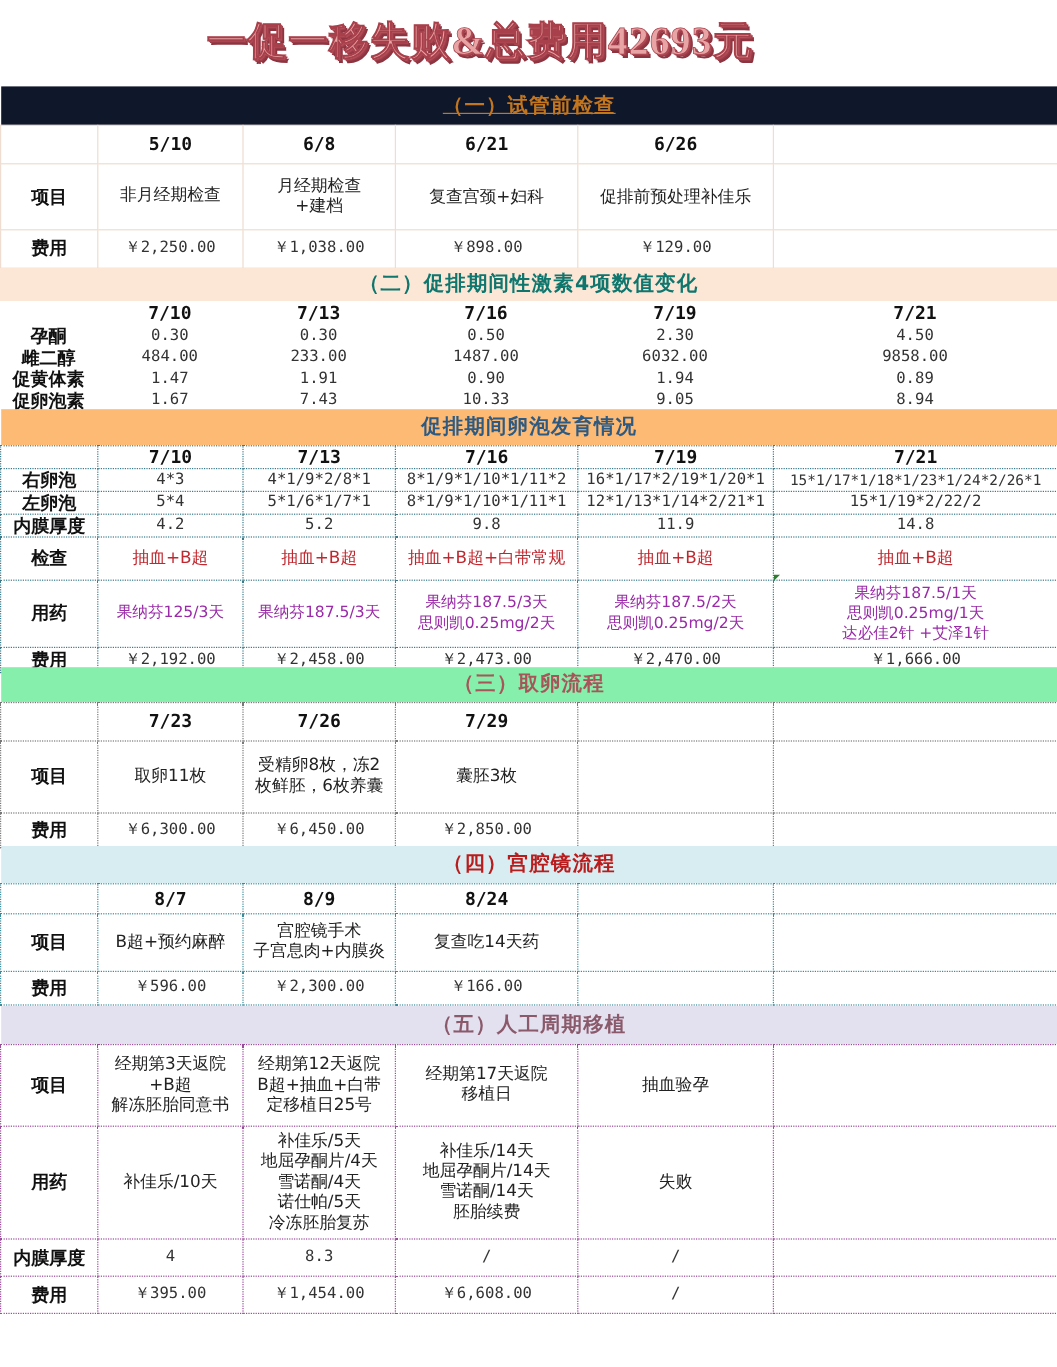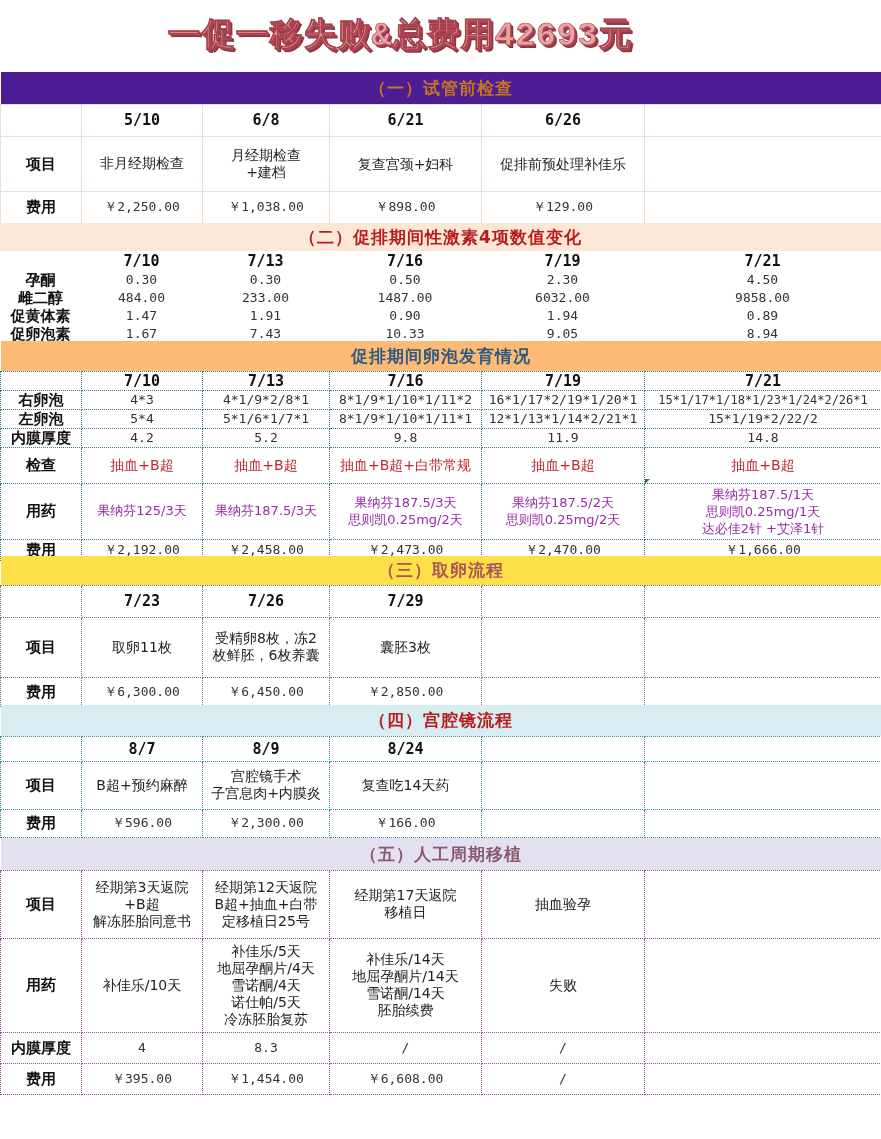--- a/index.html
+++ b/index.html
@@ -1,46 +1,46 @@
 <!DOCTYPE html>
 <html><head>
 <meta charset="utf-8">
 <style>
   * { box-sizing: border-box; margin: 0; padding: 0; }
   body { width: 881px; height: 1139px; background: #fff; font-family: "DejaVu Sans", sans-serif; overflow: hidden; position: relative; }
   .title {
     position: absolute; left: 0; top: 12px; width: 800px; text-align: center;
-    font-family: Liberation Mono, monospace; font-weight: bold; font-size: 33px; letter-spacing: 1px;
+    font-family: Liberation Serif, serif; font-weight: bold; font-size: 33px; letter-spacing: 1px;
     color: #e8a4a4;
     text-shadow: 1px 1px 0 #b04a55, 2px 2px 0 #9a3c48, 3px 3px 0 #8c3440;
     -webkit-text-stroke: 0.6px #a8404c;
   }
   table { position: absolute; left: 0; width: 881px; border-collapse: collapse; table-layout: fixed; }
   col.c0 { width: 81px; } col.c1 { width: 121px; } col.c2 { width: 127px; }
   col.c3 { width: 152px; } col.c4 { width: 163px; } col.c5 { width: 237px; }
   td { text-align: center; vertical-align: middle; font-size: 14px; color: #222; line-height: 18px; padding: 0 1px; overflow: hidden; white-space: nowrap; }
   td.lbl { font-weight: bold; font-size: 15px; color: #111; }
   td.date { font-family: "DejaVu Sans Mono", monospace; font-weight: bold; font-size: 15px; color: #111; }
   td.num { font-family: "DejaVu Sans Mono", monospace; font-size: 13px; color: #333; }
   .sec-head td { font-weight: bold; font-size: 17px; letter-spacing: 1px; }
   
   .s1 td { border: 1px solid #eeddd0; }
-  .s1 .sec-head td { background: #4c1d95; color: #c4761e; border: none; }
+  .s1 .sec-head td { background: #0f172a; color: #c4761e; border: none; text-decoration: underline; }
   
   .s2 td { border: none; }
-  .s2 .sec-head td { background: #fce7d7; color: #b91c1c; }
+  .s2 .sec-head td { background: #fce7d7; color: #0f766e; }
   
   .s3 td { border: 1px dotted #3b7a8a; }
   .s3 .sec-head td { background: #fdba74; color: #2e5a82; border: none; border-bottom: 1px dotted #3b7a8a; }
   .red { color: #c0282f !important; }
   .purple { color: #9a2aa8 !important; }
   td.wrap { white-space: normal; line-height: 17px; }
   
   .s4 td { border: 1px dotted #777; }
-  .s4 .sec-head td { background: #fde047; color: #a8555a; border: none; border-bottom: 1px dotted #777; }
+  .s4 .sec-head td { background: #86efac; color: #a8555a; border: none; border-bottom: 1px dotted #777; }
   
   .s5 td { border: 1px dotted #3b8a9a; }
   .s5 .sec-head td { background: #d8edf2; color: #b91c1c; border: none; border-bottom: 1px dotted #3b8a9a; }
   
   .s6 td { border: 1px dotted #9a4a9a; }
   .s6 .sec-head td { background: #e3e0f0; color: #8a5a6a; border: none; border-bottom: 1px dotted #9a4a9a; }
   .corner-mark { position: absolute; left: 645px; top: 479px; width: 0; height: 0; border-top: 5px solid #2e7d32; border-right: 5px solid transparent; }
 </style>
 </head>
 <body>

